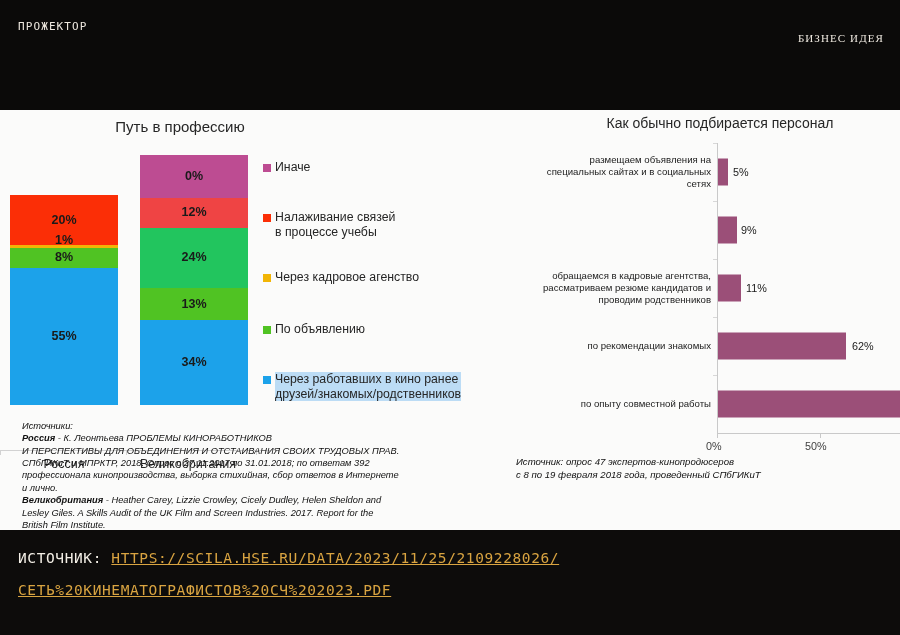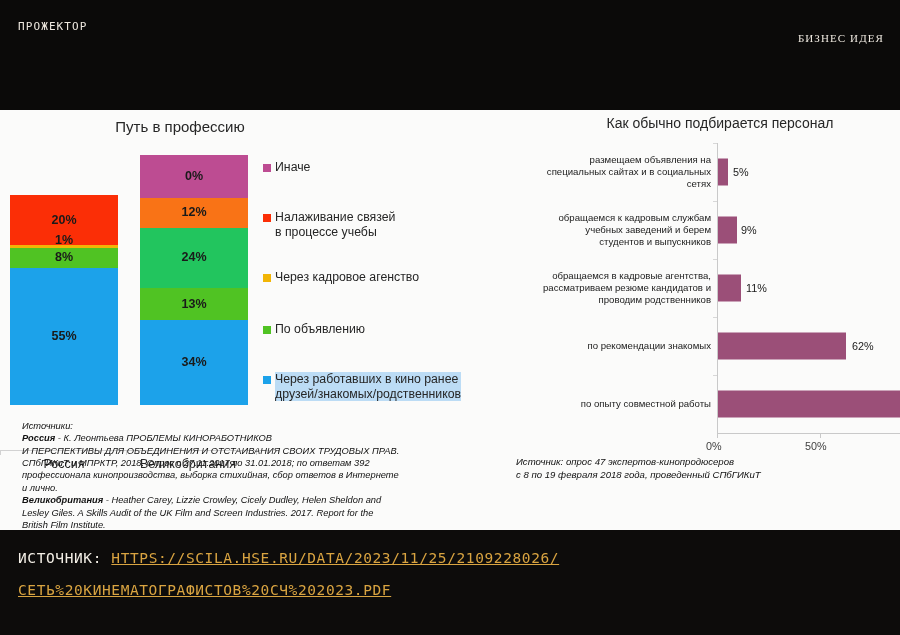--- a/index.html
+++ b/index.html
@@ -160,21 +160,21 @@
         <div class="stack uk">
           <div class="seg" style="height:85px;background:#1CA2EA;">
             <span class="lbl">34%</span>
           </div>
           <div class="seg" style="height:32.5px;background:#50C323;">
             <span class="lbl">13%</span>
           </div>
           <div class="seg" style="height:60px;background:#22c55e;">
             <span class="lbl">24%</span>
           </div>
-          <div class="seg" style="height:30px;background:#f97316;">
+          <div class="seg" style="height:30px;background:#ef4444;">
             <span class="lbl">12%</span>
           </div>
           <div class="seg" style="height:42.5px;background:#BD4C92;">
             <span class="lbl">0%</span>
           </div>
         </div>
 
         <div class="axis-left"></div>
         <div class="tick-v" style="left:0px;"></div>
         <div class="tick-v" style="left:126px;"></div>
@@ -252,25 +252,20 @@
           <div class="hbar-lab">
             <span>размещаем объявления на</span><br>
             <span>специальных сайтах и в социальных</span><br>
             <span>сетях</span>
           </div>
           <div class="hbar" style="width:10.35px;background:#9B4F78;"></div>
           <div class="hbar-val" style="left:217px;">5%</div>
         </div>
 
         <div class="hbar-row" style="top:58px;">
-          <div class="hbar-lab">
-            <span>обращаемся к кадровым службам</span><br>
-            <span>учебных заведений и берем</span><br>
-            <span>студентов и выпускников</span>
-          </div>
           <div class="hbar" style="width:18.6px;background:#9B4F78;"></div>
           <div class="hbar-val" style="left:225px;">9%</div>
         </div>
 
         <div class="hbar-row" style="top:116px;">
           <div class="hbar-lab">
             <span>обращаемся в кадровые агентства,</span><br>
             <span>рассматриваем резюме кандидатов и</span><br>
             <span>проводим родственников</span>
           </div>

